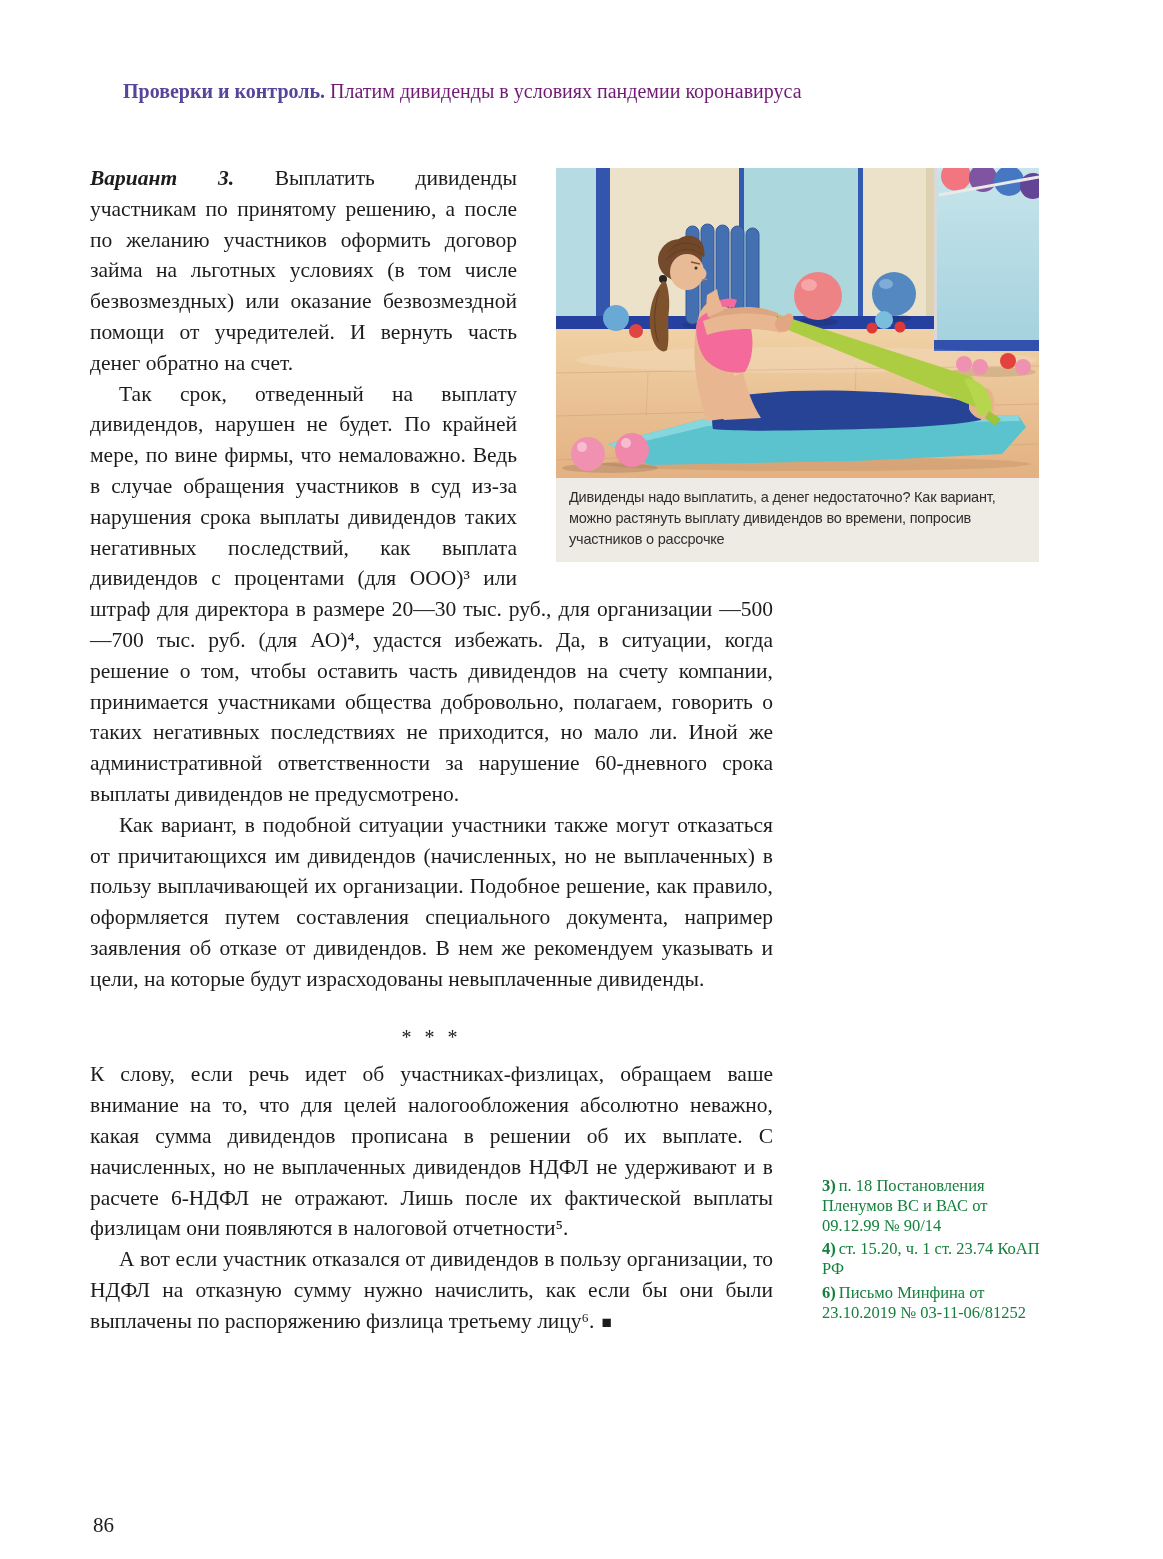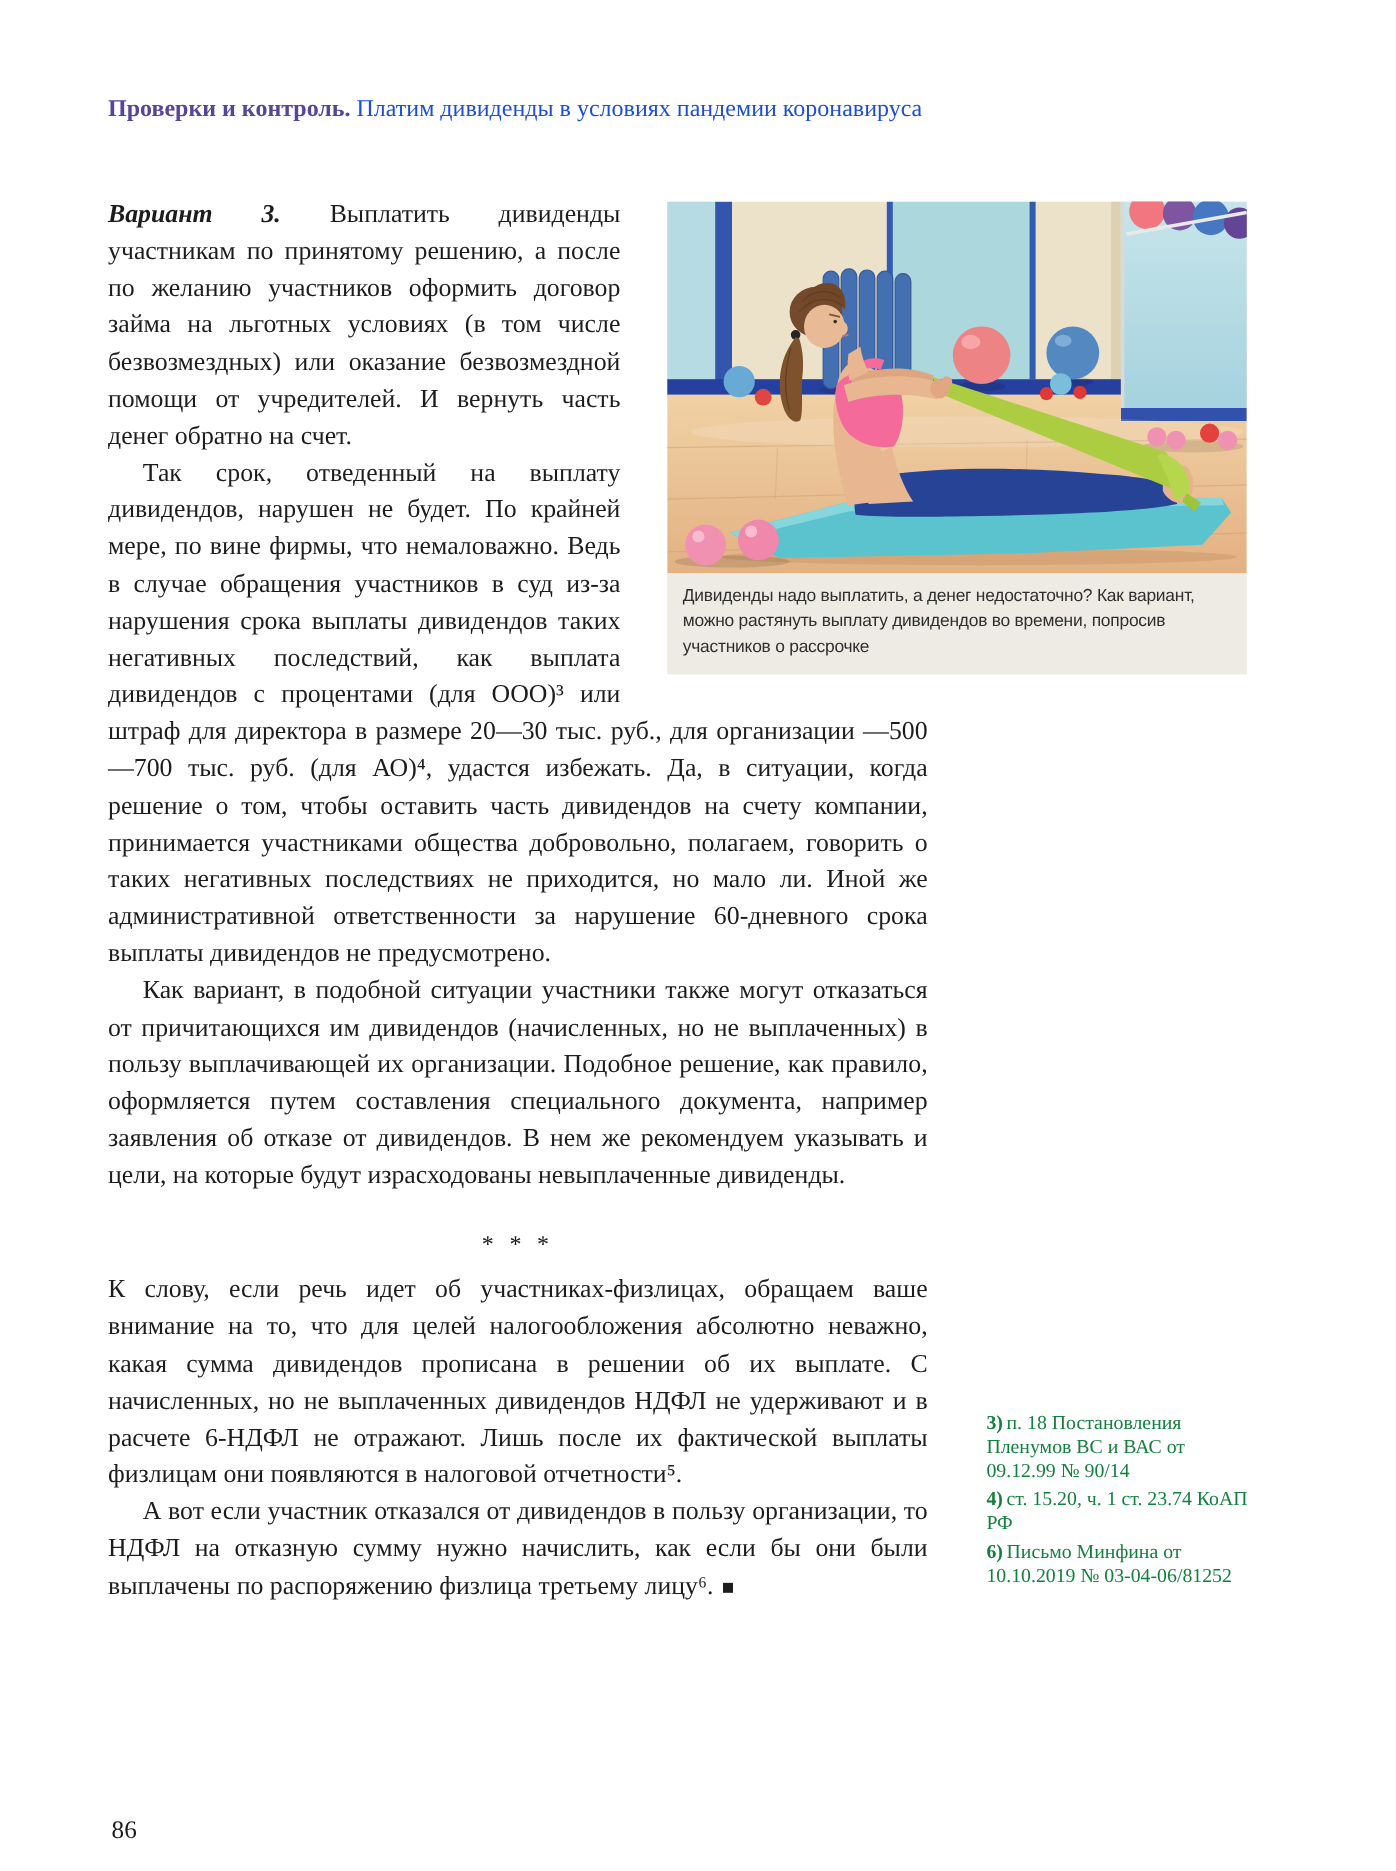--- a/index.html
+++ b/index.html
@@ -2,22 +2,22 @@
 <html lang="ru"><head>
 <meta charset="utf-8">
 <style>
   html,body{margin:0;padding:0;background:#ffffff;}
   .page{
     position:relative;width:1163px;height:1559px;background:#ffffff;
     font-family:"Liberation Serif","DejaVu Serif",serif;color:#1c1c1c;overflow:hidden;
   }
   
   .runner{position:absolute;left:90px;top:80px;font-size:20px;white-space:nowrap;}
-  .runner .sec{font-weight:bold;color:#57459a;}
-  .runner .ttl{color:#1d4ed8;}
+  .runner .sec{font-weight:bold;color:#57459a;margin-left:33px;}
+  .runner .ttl{color:#701a75;}
   
   .article{
     position:absolute;left:90px;top:163px;width:683px;
     font-size:21.5px;line-height:30.8px;text-align:justify;
     hyphens:auto;-webkit-hyphens:auto;
   }
   .photo-spacer{float:right;width:256px;height:412px;}
   .article p{margin:0;text-align:justify;}
   .article p.gap{}
   .article p.ind{text-indent:29px;}
@@ -206,18 +206,18 @@
       <rect width="483" height="310" fill="#ffcfa0" opacity="0.04"></rect>
     </svg>
     <figcaption class="figcaption">
       <span>Дивиденды надо выплатить, а денег недостаточно? Как вариант, можно растянуть выплату дивидендов во времени, попросив участников о рассрочке</span>
     </figcaption>
   </figure>
 
   <aside class="footnotes">
     <div class="footnote"><span class="fn-num">3)</span><span>п. 18 Постановления Пленумов ВС и ВАС от 09.12.99 № 90/14</span></div>
     <div class="footnote"><span class="fn-num">4)</span><span>ст. 15.20, ч. 1 ст. 23.74 КоАП РФ</span></div>
-    <div class="footnote"><span class="fn-num">6)</span><span>Письмо Минфина от 10.10.2019 № 03-04-06/81252</span></div>
+    <div class="footnote"><span class="fn-num">6)</span><span>Письмо Минфина от 23.10.2019 № 03-11-06/81252</span></div>
   </aside>
 
   <div class="page-number">86</div>
 
 </div>
 
 </body></html>

